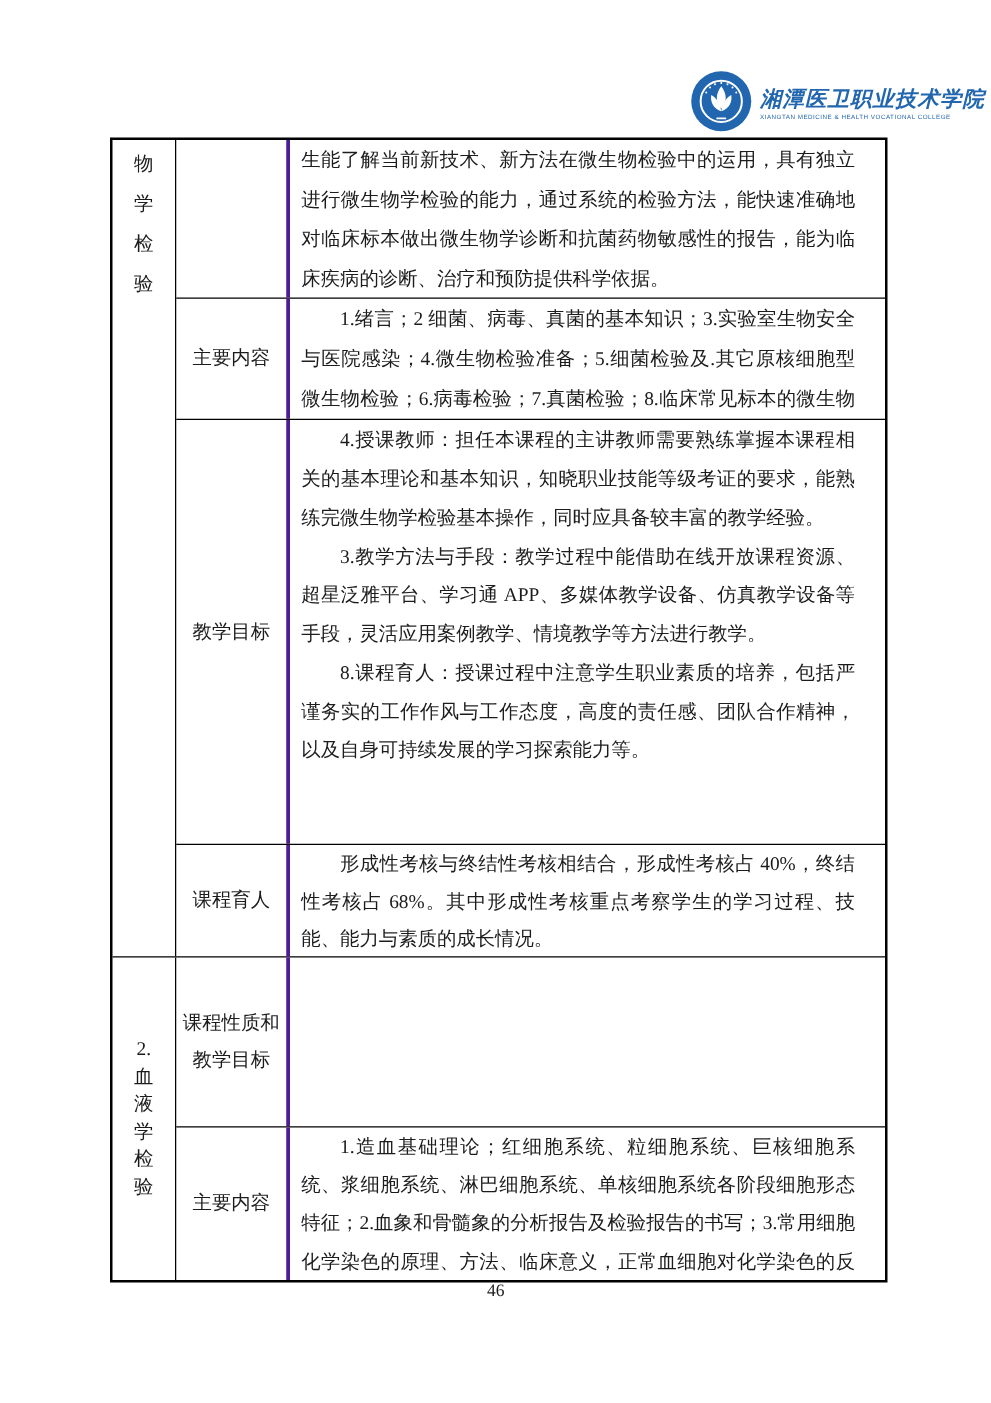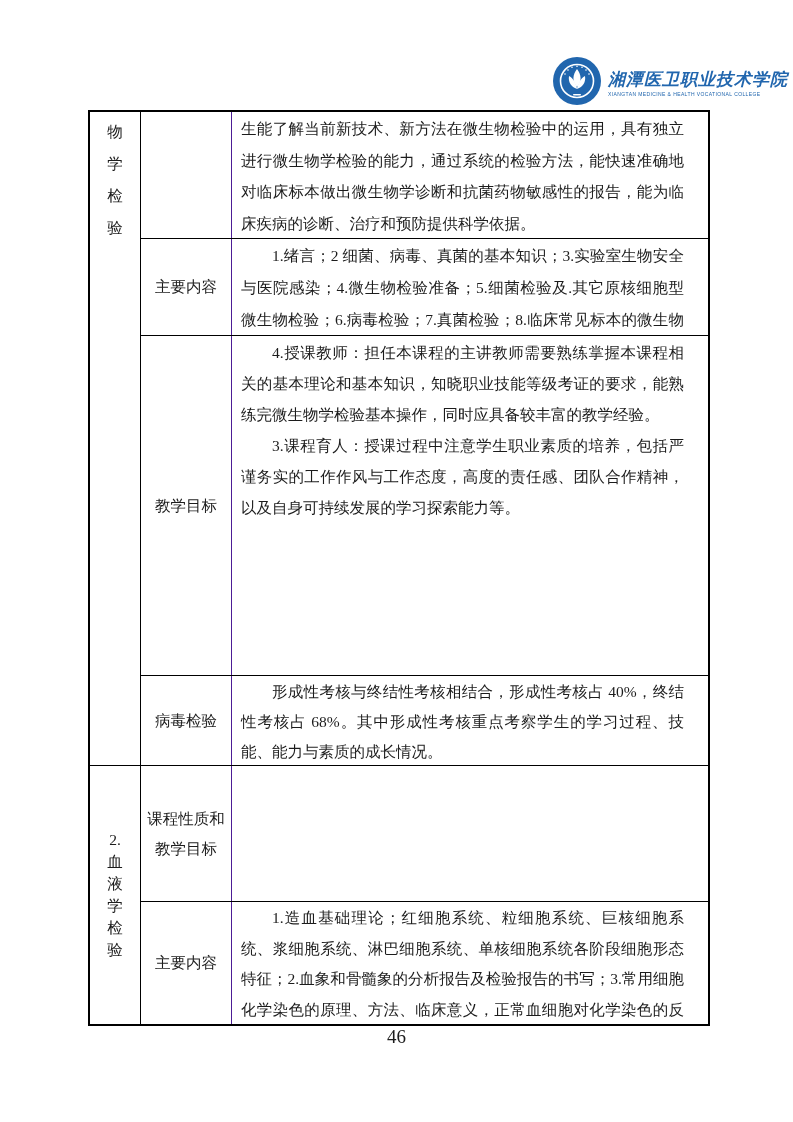--- a/index.html
+++ b/index.html
@@ -37,41 +37,41 @@
     font-size: 15.5px;
   }
   .cat-top { padding-top: 4px; justify-content: flex-start; }
   .cat-top .cat-char { line-height: 32px; }
   .cat-center { justify-content: center; }
   .cat-center .cat-char { line-height: 22px; }
   .rows { flex: 1; display: flex; flex-direction: column; }
   .trow { display: flex; }
   .trow + .trow { border-top: 1px solid #000; }
   .label-cell {
-    width: 91px; border-right: 1px solid #4c1d95;
+    width: 91px; border-right: 3px solid #4c1d95;
     display: flex; align-items: center; justify-content: center;
     text-align: center; font-size: 15.5px; line-height: 30px;
     padding: 0 5px; white-space: pre-line;
   }
   .content-cell {
     flex: 1; padding: 1px 24px 0 9px;
     font-size: 15.5px; text-align: justify; overflow: hidden;
   }
   .content-cell p.indent { text-indent: 2em; }
   .r1 { height: 126px; } .r1 .content-cell { line-height: 31.5px; }
   .r2 { height: 97px;  } .r2 .content-cell { line-height: 32px; }
   .r3 { height: 340px; } .r3 .content-cell { line-height: 31px; }
   .r4 { height: 90px;  } .r4 .content-cell { line-height: 30px; }
   .r5 { height: 135px; } .r5 .content-cell { line-height: 32px; padding-top: 3px; }
   .r6 { height: 123px; } .r6 .content-cell { line-height: 30.5px; }
 
   
   .page-number {
     position: absolute; top: 1026px; left: 0; width: 100%;
-    text-align: center; font-size: 19px; color: #1c1c1c;
+    text-align: center; font-size: 14px; color: #1c1c1c;
   }
 </style>
 </head>
 <body>
 
 <div class="page">
 
   <div class="header-logo">
     <span>
       <svg width="50" height="50" viewBox="0 0 50 50" aria-hidden="true">
@@ -114,25 +114,26 @@
           <div class="trow r2">
             <div class="label-cell">主要内容</div>
             <div class="content-cell">
               <p class="para indent">1.绪言；2 细菌、病毒、真菌的基本知识；3.实验室生物安全与医院感染；4.微生物检验准备；5.细菌检验及.其它原核细胞型微生物检验；6.病毒检验；7.真菌检验；8.临床常见标本的微生物学检验。</p>
             </div>
           </div>
           <div class="trow r3">
             <div class="label-cell">教学目标</div>
             <div class="content-cell">
               <p class="para indent">4.授课教师：担任本课程的主讲教师需要熟练掌握本课程相关的基本理论和基本知识，知晓职业技能等级考证的要求，能熟练完微生物学检验基本操作，同时应具备较丰富的教学经验。</p>
-              <p class="para indent">3.课程育人：授课过程中注意学生职业素质的培养，包括严谨务实的工作作风与工作态度，高度的责任感、团队合作精神，以及自身可持续发展的学习探索能力等。</p>
+              <p class="para indent">3.教学方法与手段：教学过程中能借助在线开放课程资源、超星泛雅平台、学习通 APP、多媒体教学设备、仿真教学设备等手段，灵活应用案例教学、情境教学等方法进行教学。</p>
+              <p class="para indent">8.课程育人：授课过程中注意学生职业素质的培养，包括严谨务实的工作作风与工作态度，高度的责任感、团队合作精神，以及自身可持续发展的学习探索能力等。</p>
             </div>
           </div>
           <div class="trow r4">
-            <div class="label-cell">病毒检验</div>
+            <div class="label-cell">课程育人</div>
             <div class="content-cell">
               <p class="para indent">形成性考核与终结性考核相结合，形成性考核占 40%，终结性考核占 68%。其中形成性考核重点考察学生的学习过程、技能、能力与素质的成长情况。</p>
             </div>
           </div>
         </div>
       </div>
       <div class="tsection section-divider">
         <div class="cat-cell cat-center">
           <div class="cat-char">2.</div>
           <div class="cat-char">血</div>

